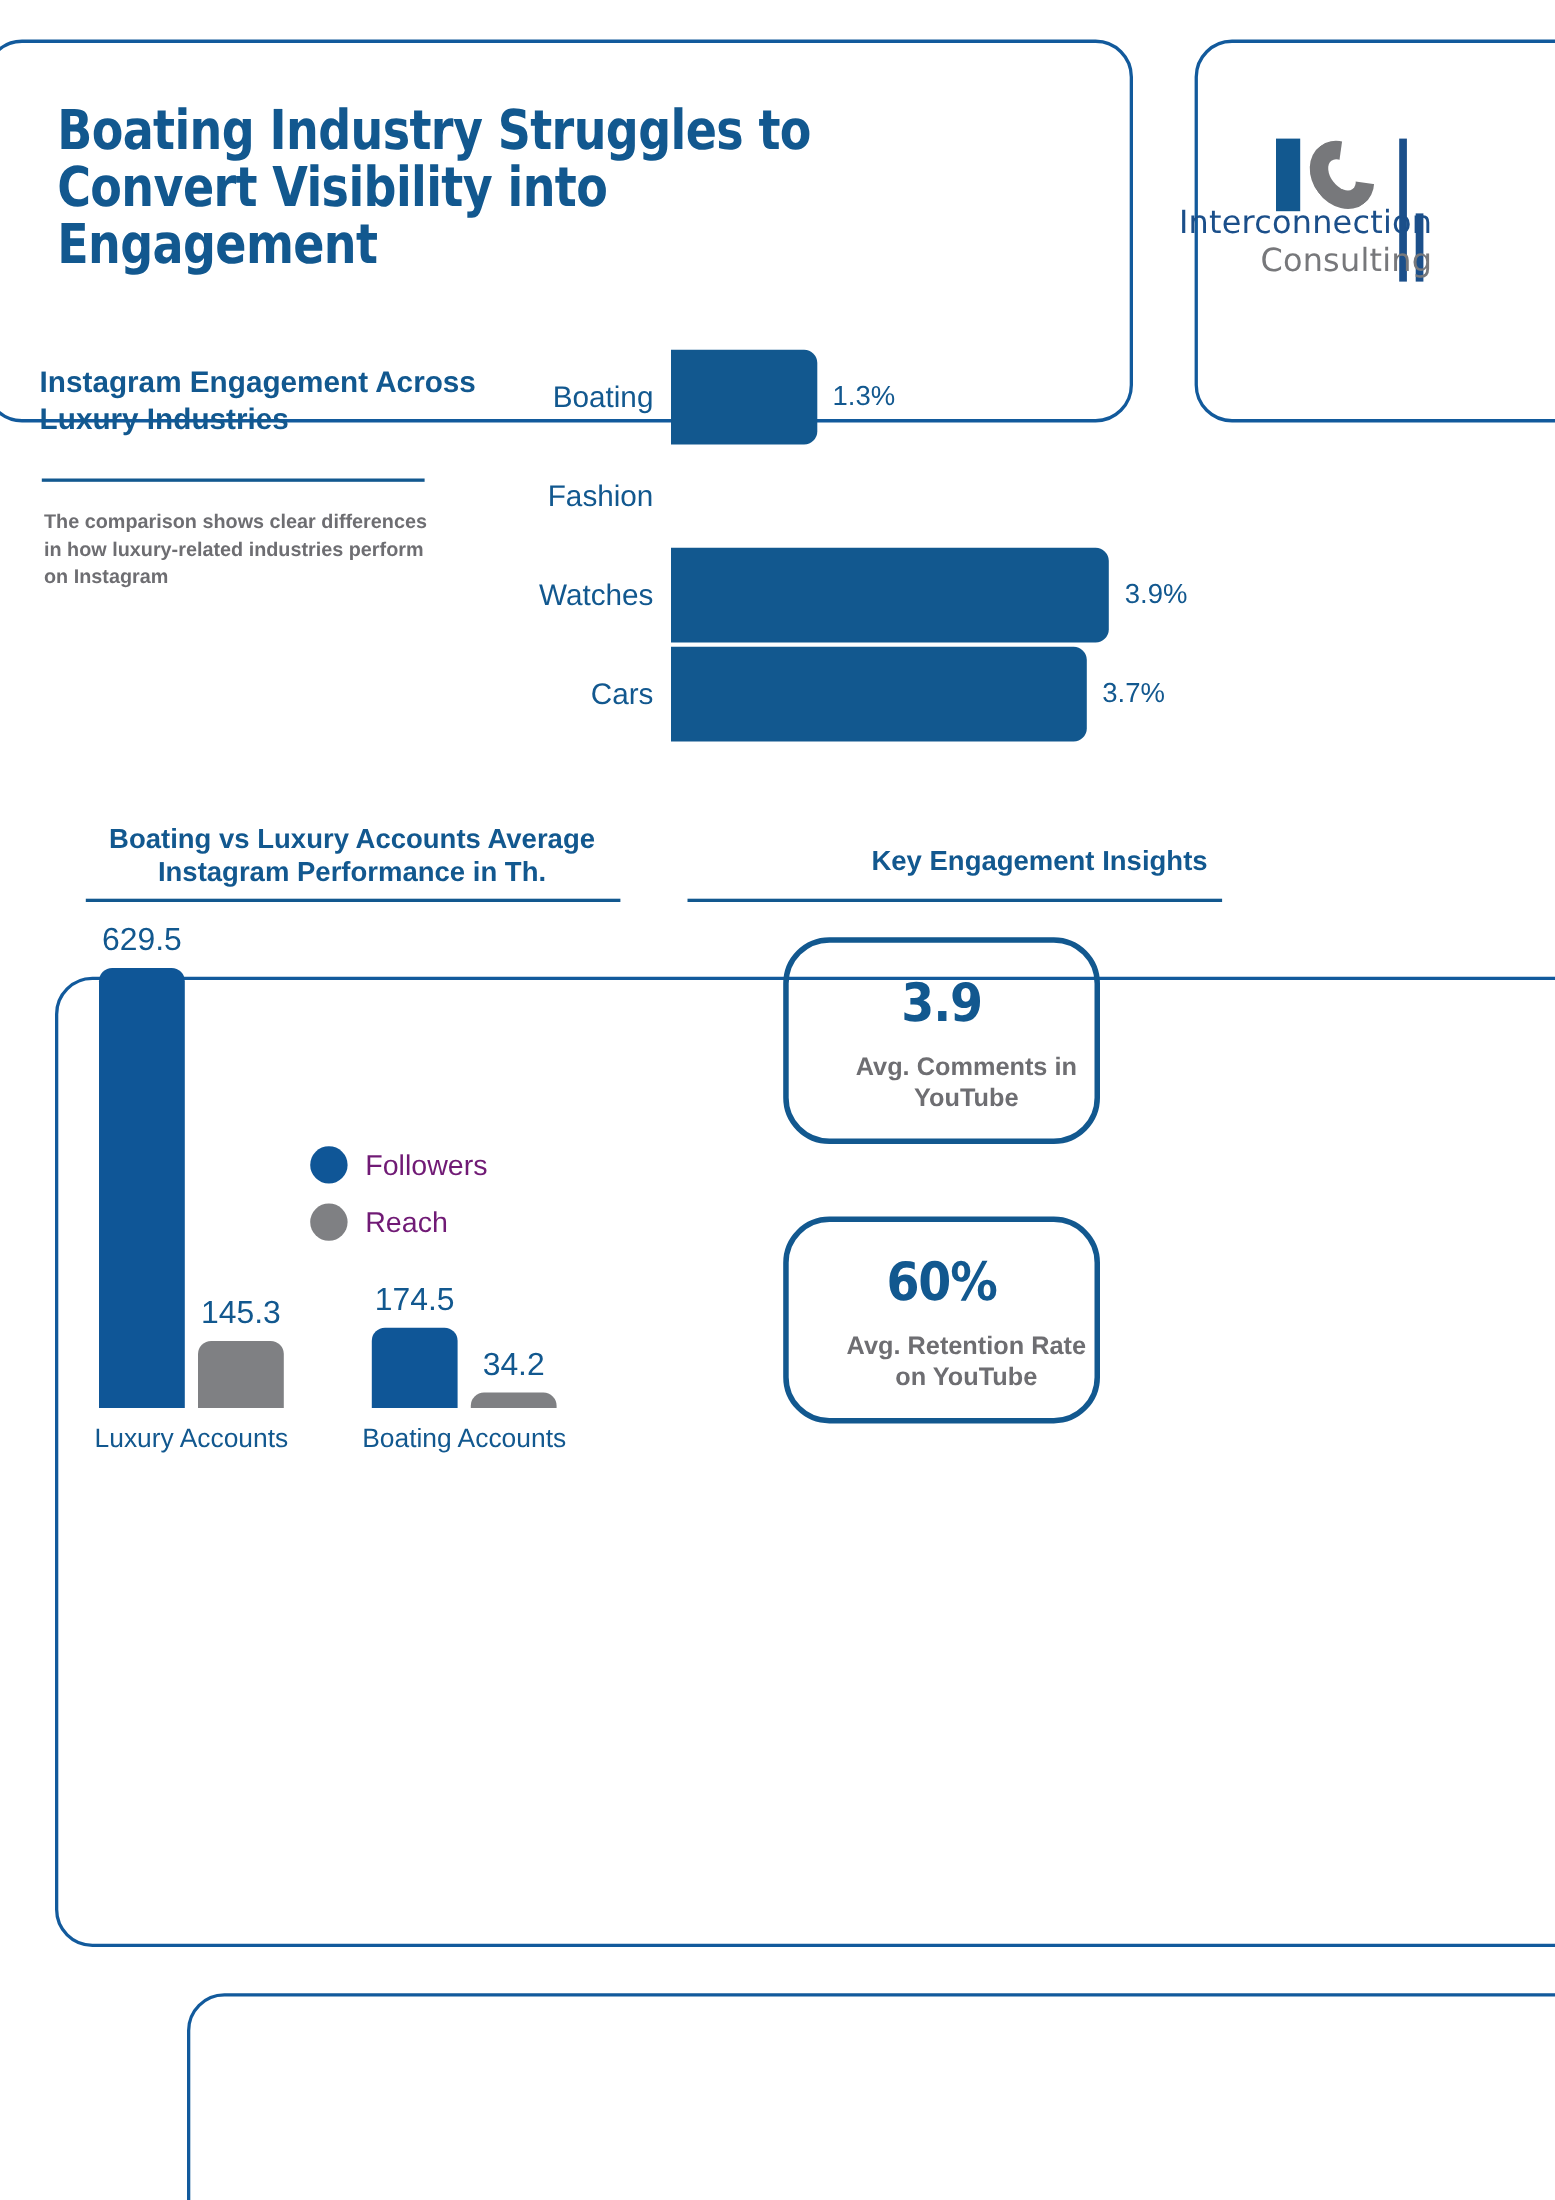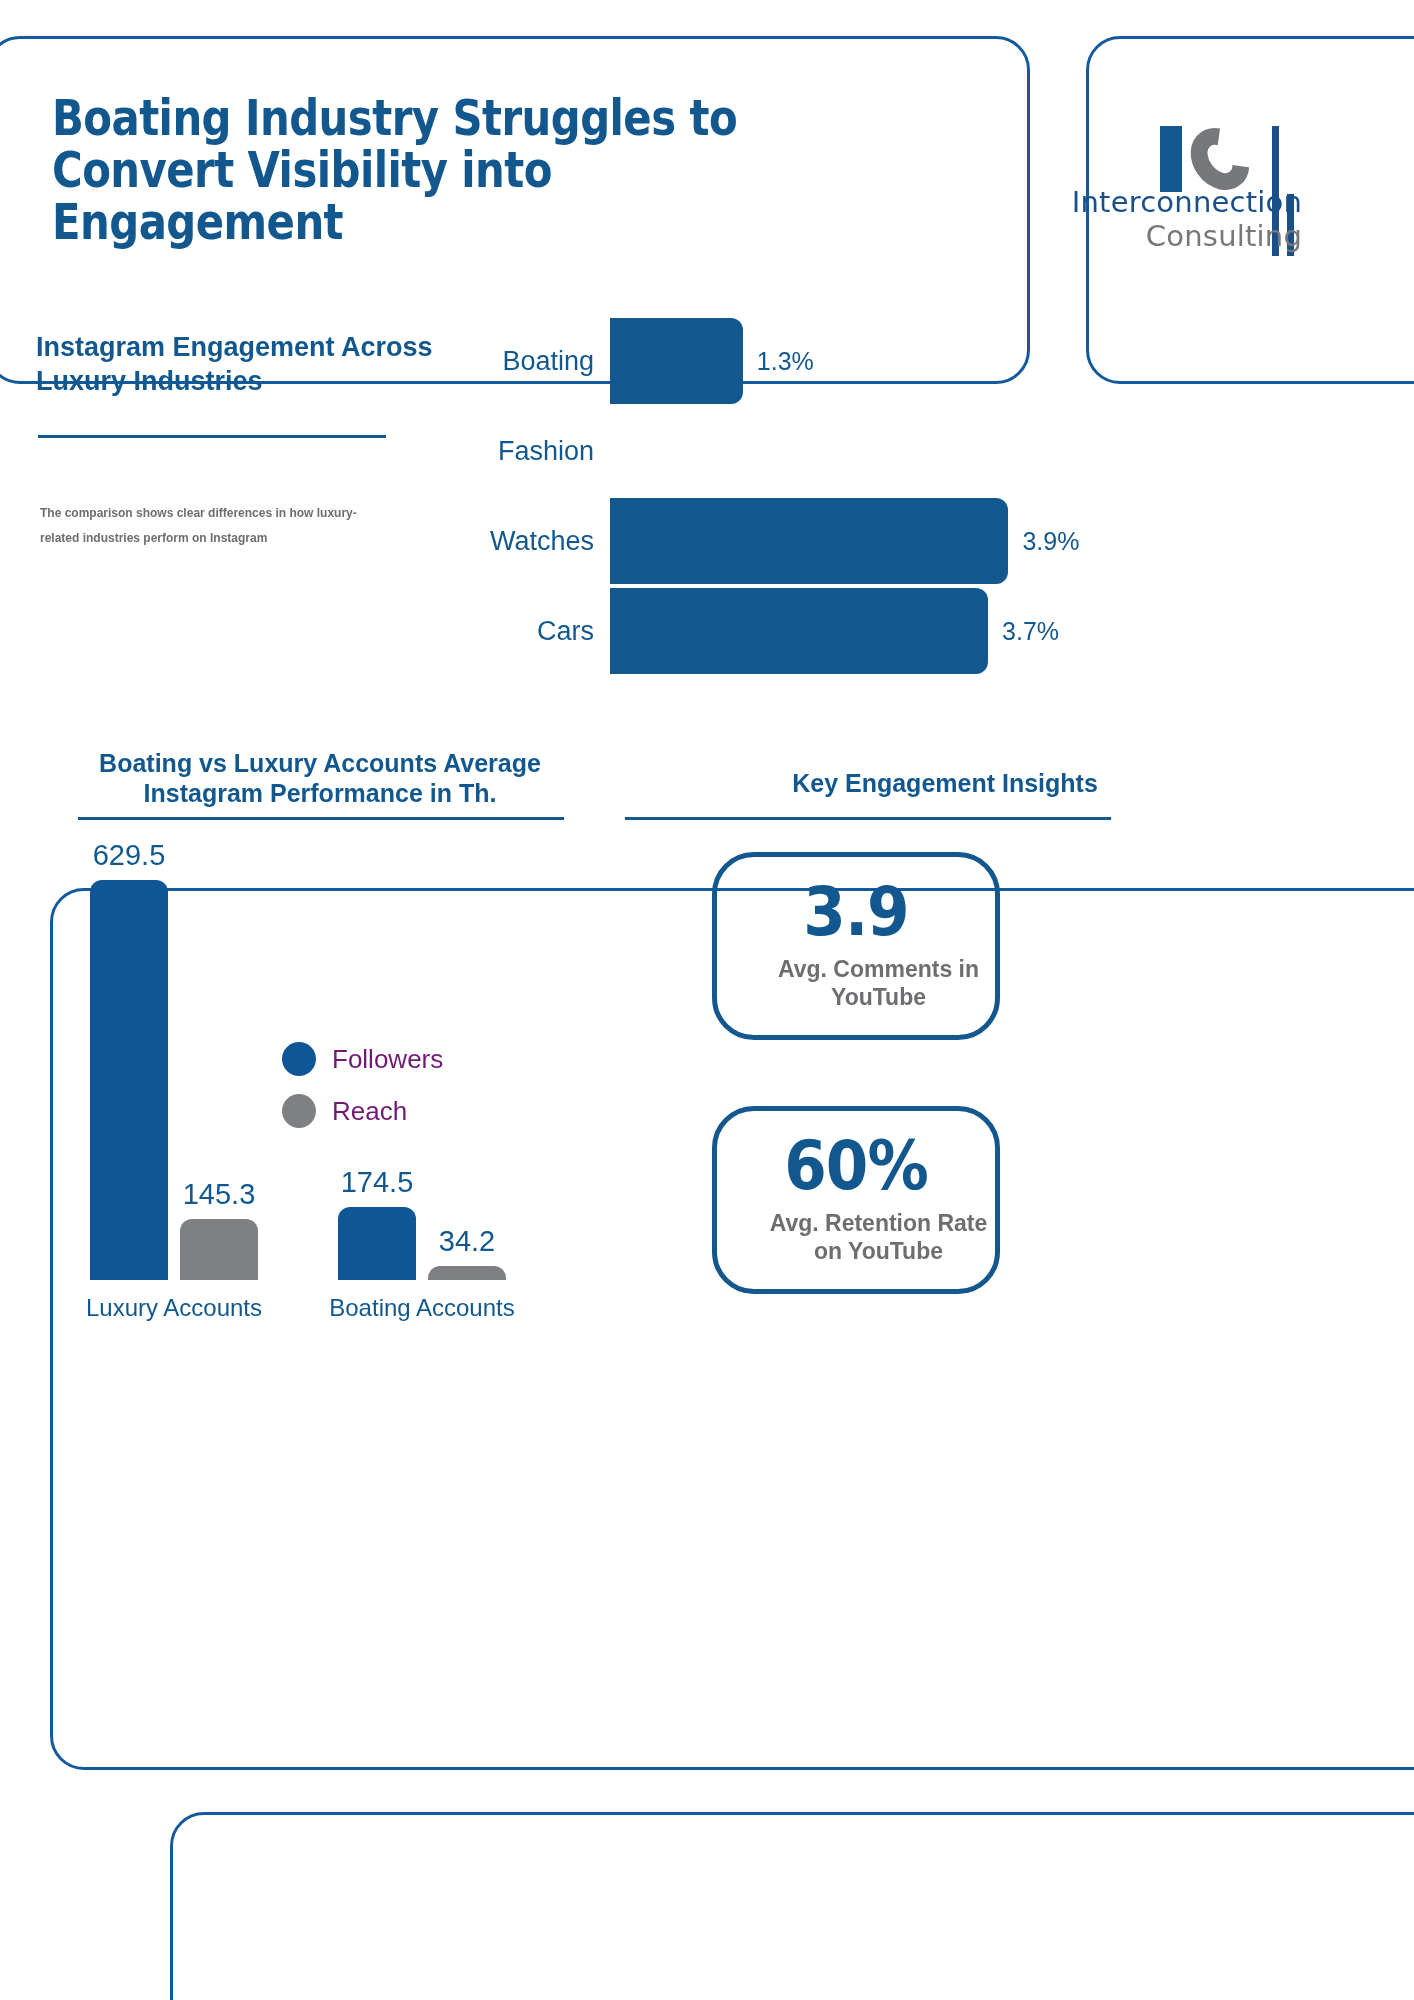--- a/index.html
+++ b/index.html
@@ -51,21 +51,21 @@
   }
 
   
   #sec1-heading{
     position:absolute;left:36px;top:330px;width:400px;
     color:#12588F;font-weight:700;font-size:27px;line-height:34px;
   }
   #sec1-rule{position:absolute;left:38px;top:435px;width:348px;height:3px;background:#12588F;}
   #sec1-body{
     position:absolute;left:40px;top:462px;width:350px;
-    color:#6E6E72;font-weight:700;font-size:12px;line-height:25px;margin-top:39px;
+    color:#6E6E72;font-weight:700;font-size:18px;line-height:25px;
   }
 
   
   #hbar-chart{position:absolute;left:440px;top:318px;width:640px;height:350px;}
   .hbar-row{position:absolute;left:0;width:640px;display:flex;align-items:center;}
   .hbar-label{
     width:170px;text-align:right;padding-right:16px;box-sizing:border-box;
     color:#12588F;font-size:27px;
   }
   .hbar-track{position:relative;flex:1;height:100%;}
@@ -113,21 +113,21 @@
 
   
   .insight-card{
     position:absolute;width:288px;height:188px;
     border:5px solid #12588F;border-radius:42px;box-sizing:border-box;
     display:flex;flex-direction:column;align-items:center;justify-content:center;
   }
   #insight-card-1{left:712px;top:852px;}
   #insight-card-2{left:712px;top:1106px;}
   .insight-value{
-    color:#12588F;font-weight:700;font-size:68px;line-height:62px;margin-bottom:12px;
+    color:#12588F;font-weight:700;font-size:48px;line-height:62px;margin-bottom:12px;
     font-family:"DejaVu Sans Condensed","Liberation Sans Narrow","Liberation Sans",sans-serif;
     letter-spacing:-1px;
     text-align:center;
   }
   .insight-label{
     color:#6E6E72;font-weight:700;font-size:23px;line-height:28px;text-align:center;padding-left:45px;
   }
 </style>
 </head>
 <body>

